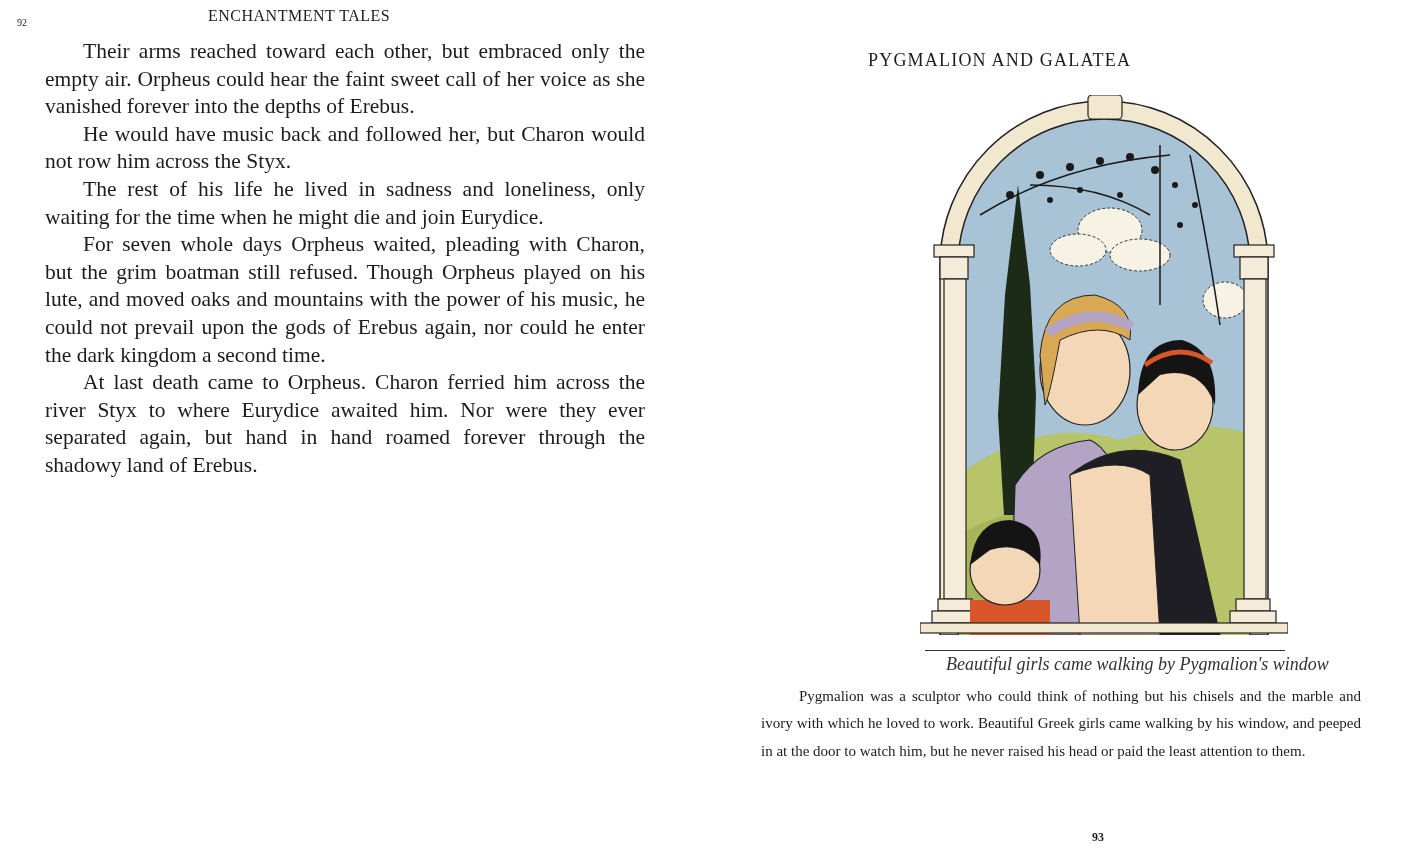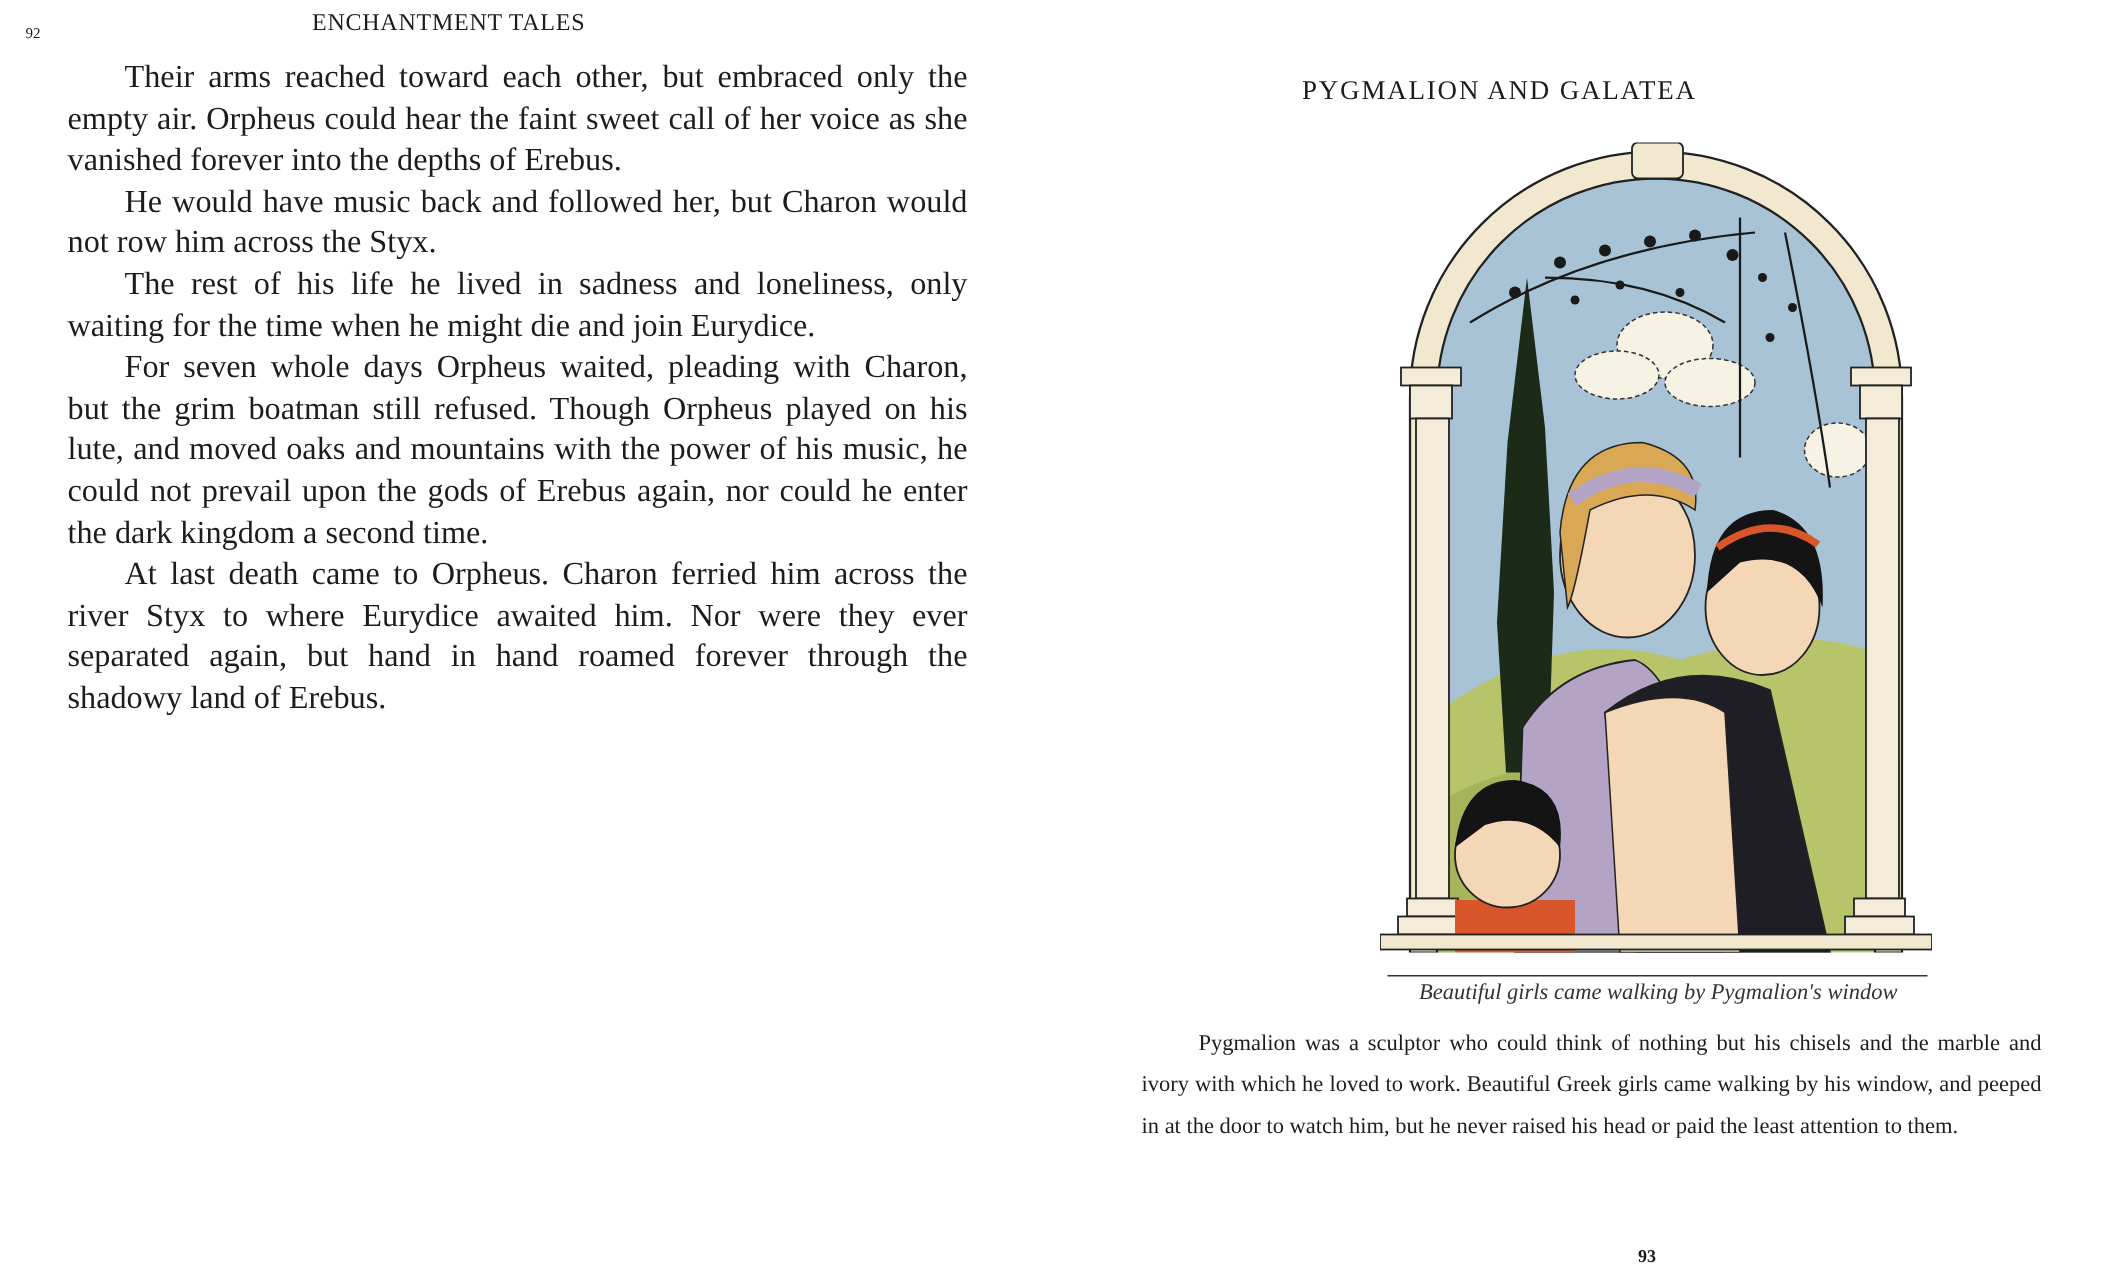--- a/index.html
+++ b/index.html
@@ -7,21 +7,21 @@
     width:1406px; height:858px; background:#ffffff; position:relative; overflow:hidden;
     font-family:"Liberation Serif","DejaVu Serif",serif; color:#1c1c1c;
   }
   .page-number-left { position:absolute; left:17px; top:17px; font-size:10px; }
   .running-head { position:absolute; left:208px; top:7px; font-size:16px; letter-spacing:0.5px; }
   .left-text { position:absolute; left:17px; top:38px; width:600px; font-size:21.5px; line-height:27.6px;margin-left:28px; }
   .para { text-align:justify; text-align-last:left; text-indent:38px; margin:0; }
   .right-title { position:absolute; left:868px; top:50px; font-size:18px; letter-spacing:1.2px; }
   .illustration { position:absolute; left:920px; top:95px; width:368px; height:540px; }
   .caption-rule { position:absolute; left:925px; top:650px; width:360px; height:1px; background:#333; }
-  .caption { position:absolute; left:946px; top:654px; font-size:15px; font-style:italic; color:#333; }
+  .caption { position:absolute; left:946px; top:654px; font-size:18px; font-style:italic; color:#333; }
   .right-text { position:absolute; left:761px; top:683px; width:600px; font-size:15px; line-height:27.4px; }
   .page-number-right { position:absolute; left:1092px; top:830px; font-size:12px;font-weight:bold; }
 </style>
 </head>
 <body>
 
 <div>
   <div class="page-number-left">92</div>
   <div class="running-head">ENCHANTMENT TALES</div>
   <div class="left-text">

